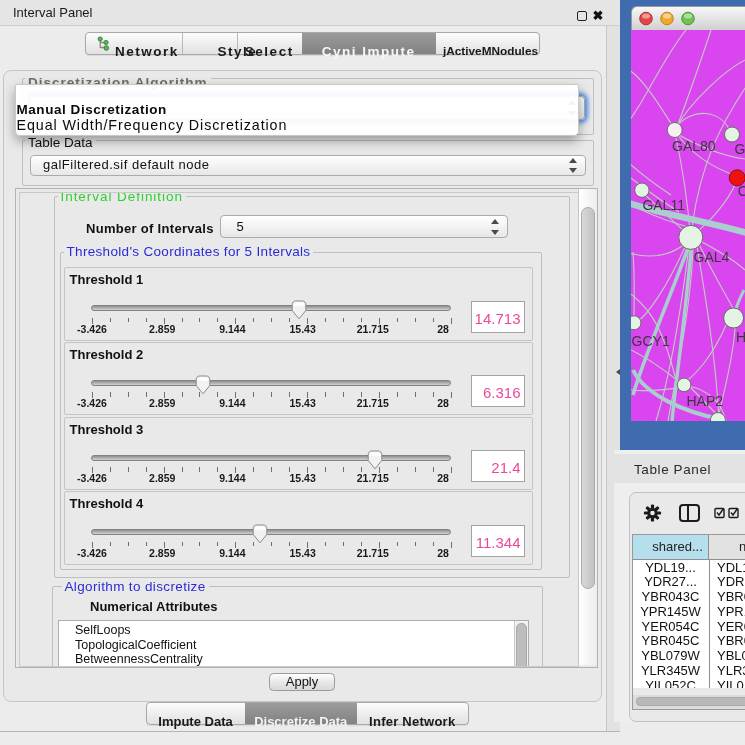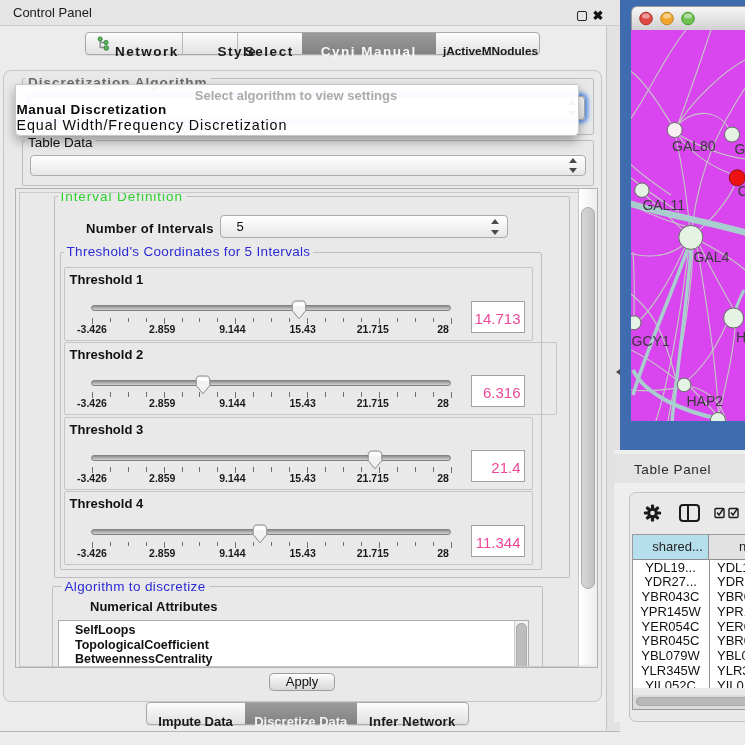--- a/index.html
+++ b/index.html
@@ -34,32 +34,32 @@
 </style>
 </head>
 <body>
 <div id="page">
 
 <div class="abs" style="left:0;top:0;width:620px;height:731px;background:#ececec;"></div>
 <div class="abs" style="left:606px;top:25px;width:1px;height:706px;background:#c6c6c6;"></div>
 <div class="abs" style="left:607px;top:25px;width:13px;height:706px;background:#e2e2e2;"></div>
 
 <div class="abs" style="left:0;top:0;width:620px;height:25px;background:#e5e5e5;border-bottom:1px solid #cdcdcd;"></div>
-<div class="abs" style="left:13px;top:0;height:25px;line-height:26px;font-size:13px;color:#1a1a1a;">Control Panel</div>
+<div class="abs" style="left:13px;top:0;height:25px;line-height:26px;font-size:13px;color:#1a1a1a;">Interval Panel</div>
 <div class="abs" style="left:577px;top:10.5px;width:8px;height:8px;border:1.6px solid #222;border-radius:2px;"></div>
 <div class="abs" style="left:591px;top:5px;width:14px;height:20px;font-size:13px;font-weight:bold;color:#111;text-align:center;line-height:21px;">✖</div>
 
 <div class="seg" style="left:85px;top:31.5px;width:453px;height:21px;">
   <div class="dark" style="left:215.5px;width:134.5px;"></div>
   <div class="sep" style="left:96px;"></div>
   <div class="sep" style="left:151px;"></div>
   <div class="lbl" style="left:24px;width:74px;font-size:13.5px;letter-spacing:1.5px;">Network</div>
   <div class="lbl" style="left:96px;width:55px;font-size:13.5px;letter-spacing:1.5px;margin-left:28px;">Style</div>
   <div class="lbl" style="left:151px;width:64.5px;font-size:13.5px;letter-spacing:1.5px;">Select</div>
-  <div class="lbl" style="left:215.5px;width:134.5px;color:#f7f7f7;font-size:13.5px;letter-spacing:1.5px;">Cyni Manual</div>
+  <div class="lbl" style="left:215.5px;width:134.5px;color:#f7f7f7;font-size:13.5px;letter-spacing:1.5px;">Cyni Impute</div>
   <div class="lbl" style="left:354px;width:101px;font-size:11.8px;">jActiveMNodules</div>
   <svg style="position:absolute;left:10px;top:2.5px;" width="15" height="17" viewBox="0 0 15 17">
     <path d="M4.2 4.5 V13 M4.2 7.5 H9.5 M4.2 12.5 H9.5" stroke="#8a8a8a" stroke-width="1.3" fill="none"></path>
     <circle cx="4.2" cy="4" r="2.1" fill="#5cb85c" stroke="#2e7d32" stroke-width="0.9"></circle>
     <circle cx="10" cy="7.5" r="2.1" fill="#5cb85c" stroke="#2e7d32" stroke-width="0.9"></circle>
     <circle cx="10.3" cy="13" r="2.3" fill="#5cb85c" stroke="#2e7d32" stroke-width="0.9"></circle>
   </svg>
 </div>
 
 <div class="abs" style="left:3px;top:70px;width:597px;height:630px;border:1px solid #c6c6c6;border-radius:8px;background:#e9e9e9;"></div>
@@ -70,20 +70,21 @@
   <div class="arr up" style="right:8px;top:3px;"></div>
   <div class="arr dn" style="right:8px;bottom:3px;"></div>
 </div>
 
 <div class="group" style="left:22px;top:139.5px;width:570px;height:44px;"></div>
 <div class="gtitle" style="left:25px;top:137px;color:#111;">Table Data</div>
 <div class="combo" style="left:30px;top:154.5px;width:554px;height:19px;">
   <div class="arr up" style="right:8px;top:2px;"></div>
   <div class="arr dn" style="right:8px;bottom:2px;"></div>
 </div>
+<div class="ctext" style="left:43px;top:155px;line-height:19px;letter-spacing:0.5px;">galFiltered.sif default node</div>
 
 <div class="abs" style="left:14.5px;top:188px;width:581px;height:478px;border:1px solid #b2b2b2;background:#e9e9e9;"></div>
 <div class="abs" style="left:18.5px;top:191.5px;width:558px;height:473px;border:1px solid #c9c9c9;background:#e9e9e9;overflow:hidden;" id="viewport">
 
   <div class="group" style="left:34.5px;top:3.5px;width:514px;height:380px;"></div>
   <div class="gtitle" style="left:38px;top:-2px;color:#2ed12e;letter-spacing:0.95px;">Interval Definition</div>
 
   <div class="blab" style="left:66.5px;top:28.5px;letter-spacing:0.3px;">Number of Intervals</div>
   <div class="combo" style="left:200.5px;top:22.5px;width:286px;height:21px;">
     <div class="arr up" style="right:8px;top:2.5px;"></div>
@@ -123,21 +124,21 @@
         <div class="tlab" style="left:167.9px;top:54.5px;">9.144</div>
         <div class="tlab" style="left:238.1px;top:54.5px;">15.43</div>
         <div class="tlab" style="left:308.3px;top:54.5px;">21.715</div>
         <div class="tlab" style="left:378.5px;top:54.5px;">28</div>
         <svg style="position:absolute;left:226.4px;top:32px;" width="16" height="20" viewBox="0 0 16 20">
           <path d="M1.2,5.2 Q1.2,1 5,1 L11,1 Q14.8,1 14.8,5.2 L14.8,10.5 L8,18.8 L1.2,10.5 Z" fill="#f2f2f2" stroke="#8a8a8a" stroke-width="1"></path>
           <path d="M2.4,5.2 Q2.4,2.2 5,2.2 L11,2.2 Q13.6,2.2 13.6,5.2 L13.6,6 L2.4,6 Z" fill="#fdfdfd"></path>
         </svg>
         <div class="vbox" style="left:406px;top:32.5px;">14.713</div>
       </div>
-<div class="blk" style="left:44px;top:149.3px;width:467px;height:71.5px;padding-left:24px;">
+<div class="blk" style="left:44px;top:149.3px;width:467px;height:71.5px;">
         <div class="blab" style="left:5px;top:4px;">Threshold 2</div>
         <div class="track" style="left:26px;top:37px;width:358px;"></div>
         <div class="tick" style="left:27.2px;top:49.5px;height:6px;"></div>
         <div class="tick" style="left:45.1px;top:49.5px;height:4.5px;"></div>
         <div class="tick" style="left:63.1px;top:49.5px;height:4.5px;"></div>
         <div class="tick" style="left:81.0px;top:49.5px;height:4.5px;"></div>
         <div class="tick" style="left:99.0px;top:49.5px;height:6px;"></div>
         <div class="tick" style="left:117.0px;top:49.5px;height:4.5px;"></div>
         <div class="tick" style="left:134.9px;top:49.5px;height:4.5px;"></div>
         <div class="tick" style="left:152.8px;top:49.5px;height:4.5px;"></div>
@@ -235,21 +236,21 @@
         <svg style="position:absolute;left:187.9px;top:32px;" width="16" height="20" viewBox="0 0 16 20">
           <path d="M1.2,5.2 Q1.2,1 5,1 L11,1 Q14.8,1 14.8,5.2 L14.8,10.5 L8,18.8 L1.2,10.5 Z" fill="#f2f2f2" stroke="#8a8a8a" stroke-width="1"></path>
           <path d="M2.4,5.2 Q2.4,2.2 5,2.2 L11,2.2 Q13.6,2.2 13.6,5.2 L13.6,6 L2.4,6 Z" fill="#fdfdfd"></path>
         </svg>
         <div class="vbox" style="left:406px;top:32.5px;">11.344</div>
       </div>
 
   <div class="group" style="left:32.5px;top:393.5px;width:489px;height:84px;"></div>
   <div class="gtitle" style="left:42px;top:388px;color:#2b2bd6;letter-spacing:0.36px;">Algorithm to discretize</div>
   <div class="blab" style="left:38.5px;top:406px;padding-left:32px;">Numerical Attributes</div>
-  <div class="abs" style="left:38.5px;top:427.5px;width:469px;height:46px;border:1px solid #adadad;background:#fff;font-weight:bold;">
+  <div class="abs" style="left:38.5px;top:427.5px;width:469px;height:46px;border:1px solid #adadad;background:#fff;">
      <div style="position:absolute;left:16px;top:2px;font-size:12.5px;color:#111;line-height:14.5px;">SelfLoops<br>TopologicalCoefficient<br>BetweennessCentrality</div>
      <div style="position:absolute;right:0;top:0;bottom:0;width:13.5px;border-left:1px solid #c9c9c9;background:#f2f2f2;">
         <div style="position:absolute;left:1.5px;top:1.5px;width:9px;height:46px;background:#bdbdbd;border:1px solid #a9a9a9;border-radius:5px 5px 0 0;"></div>
      </div>
   </div>
 </div>
 
 <div class="abs" style="left:577.5px;top:189px;width:18px;height:476px;background:linear-gradient(90deg,#ffffff,#ededed);border-left:1px solid #c6c6c6;"></div>
 <div class="abs" style="left:580.5px;top:207px;width:12px;height:380px;border:1px solid #ababab;border-radius:7px;background:linear-gradient(90deg,#d8d8d8,#c2c2c2);"></div>
 
@@ -259,21 +260,20 @@
 <div class="seg" style="left:145.5px;top:702px;width:321px;height:21px;">
   <div class="dark" style="left:98px;width:112.5px;"></div>
   <div class="lbl" style="left:0;width:98px;">Impute Data</div>
   <div class="lbl" style="left:98px;width:112.5px;color:#f2f2f2;">Discretize Data</div>
   <div class="lbl" style="left:210.5px;width:110.5px;letter-spacing:0.25px;">Infer Network</div>
 </div>
 <div class="abs" style="left:0;top:731px;width:620px;height:1px;background:#b5b5b5;"></div>
 
 <div class="abs" style="left:14.5px;top:83.5px;width:562px;height:50px;background:rgba(255,255,255,0.94);
      border:1px solid #c8c8c8;border-radius:2px 2px 5px 5px;box-shadow:0 5px 12px rgba(0,0,0,0.35);"></div>
-<div class="abs" style="left:14.5px;top:87.5px;width:563px;text-align:center;font-weight:bold;font-size:13px;color:#ababab;">Select algorithm to view settings</div>
 <div class="abs" style="left:16.5px;top:102px;font-weight:bold;font-size:13.5px;letter-spacing:0.55px;color:#0a0a0a;">Manual Discretization</div>
 <div class="abs" style="left:16.5px;top:117px;font-size:14.3px;letter-spacing:0.9px;color:#0a0a0a;">Equal Width/Frequency Discretization</div>
 
 <div class="abs" style="left:615.5px;top:369px;width:0;height:0;border-top:3.2px solid transparent;border-bottom:3.2px solid transparent;border-right:4.5px solid #4a4a4a;"></div>
 
 <div class="abs" style="left:620px;top:0;width:125px;height:450px;background:#3e6cae;"></div>
 
 <div class="abs" style="left:631px;top:6px;width:114px;height:23.5px;background:linear-gradient(#f7f7f7,#cfcfcf);border:1px solid #9a9a9a;border-radius:6px 0 0 0;border-right:none;"></div>
 <svg class="abs" style="left:631px;top:6px;" width="114" height="24" viewBox="0 0 114 24">
   <circle cx="15" cy="12.5" r="6.3" fill="#df4744" stroke="#b13331" stroke-width="1"></circle>

